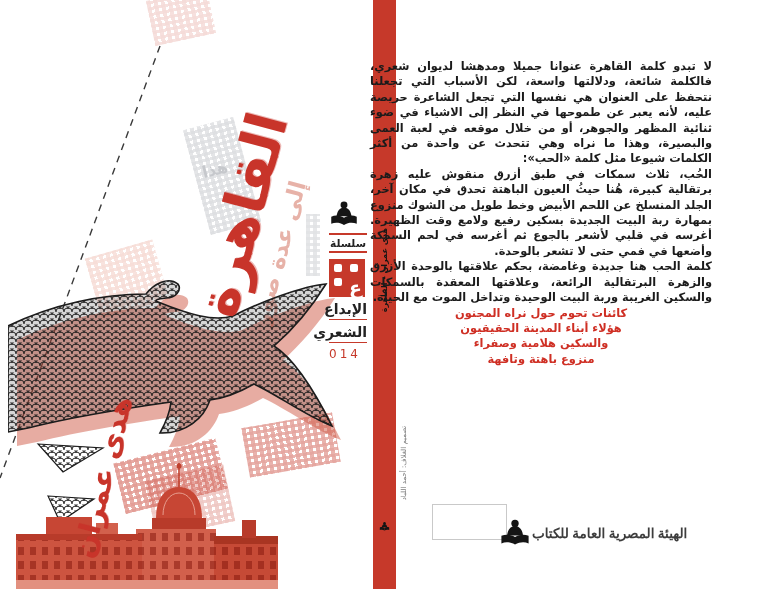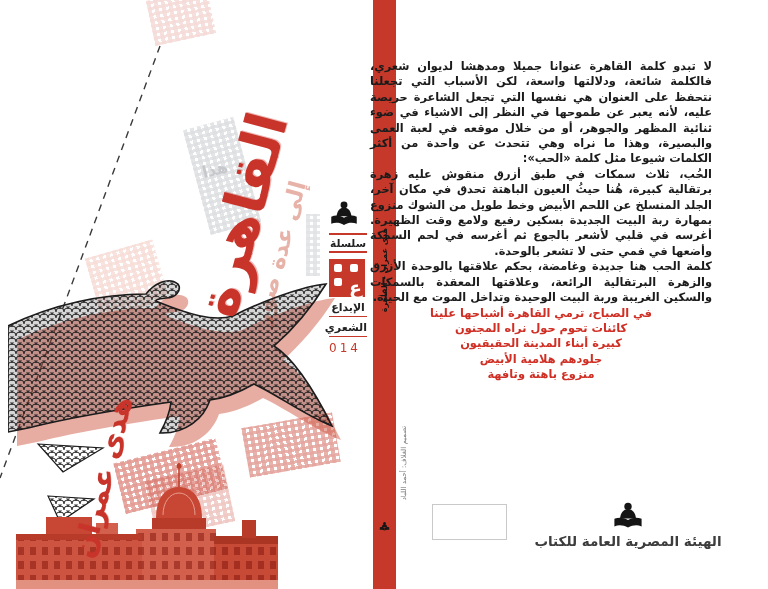--- a/index.html
+++ b/index.html
@@ -32,39 +32,39 @@
     transform:rotate(-76deg);text-shadow:0.5px 0.5px 0 rgba(200,52,42,.4);}
   
   .series{position:absolute;left:329px;top:199px;width:42px;display:flex;
     flex-direction:column;align-items:flex-start;gap:4px;}
   .series-label{font-size:10.5px;font-weight:bold;color:#222;text-align:center;width:38px;
     border-top:2px solid var(--accent);border-bottom:2px solid var(--accent);padding:2px 0;direction:rtl;}
   .series-square{position:relative;width:36px;height:38px;background:var(--accent);margin-top:2px;}
   .series-square .dot{position:absolute;width:8px;height:8px;border-radius:2px;background:#fff;}
   .series-square .d1{left:5px;top:5px;} .series-square .d2{left:21px;top:5px;} .series-square .d3{left:5px;top:19px;}
   .series-square .ain{position:absolute;right:3px;bottom:0px;color:#fff;font-size:19px;font-weight:bold;line-height:1;}
-  .series-line{font-size:11px;font-weight:bold;color:#222;direction:rtl;text-align:center;width:38px;
+  .series-line{font-size:14px;font-weight:bold;color:#222;direction:rtl;text-align:center;width:38px;
     border-bottom:1.5px solid var(--accent);padding-bottom:2px;}
   .series-num{font-size:12px;color:var(--accent);letter-spacing:3px;font-weight:normal;}
   
   .spine{position:absolute;left:373px;top:0;width:23px;height:589px;background:var(--accent);}
   .spine-title{position:absolute;left:11px;top:270px;transform:translate(-50%,-50%) rotate(-90deg);
     white-space:nowrap;font-size:8px;font-weight:bold;color:#141414;direction:rtl;}
   .spine-logo{position:absolute;left:6px;top:521px;}
   
   .back{position:absolute;left:396px;top:0;width:331px;height:589px;}
   .credit{position:absolute;left:8px;top:463px;transform:translate(-50%,-50%) rotate(-90deg);
     white-space:nowrap;font-size:7px;color:#7d7d7d;direction:rtl;}
   .back-text{position:absolute;top:59px;right:15px;width:342px;direction:rtl;
     text-align:justify;font-size:11.4px;font-weight:bold;line-height:15.4px;color:#1b1b1b;}
   .back-text p{margin:0;}
   .poem{color:var(--poem);text-align:center;}
   .poem div{line-height:15.4px;}
   .pub{position:absolute;left:232px;bottom:40px;transform:translateX(-50%);
-    display:flex;flex-direction:column;align-items:center;width:260px;}
+    display:flex;flex-direction:row;align-items:center;width:260px;font-family:Liberation Serif, serif;}
   .pub-name{font-size:13.5px;font-weight:bold;color:#3d3d3d;white-space:nowrap;direction:rtl;margin-top:1px;}
   .barcode-box{position:absolute;left:36px;top:504px;width:73px;height:34px;
     background:#fff;border:1px solid #c9c9c9;}
 </style>
 </head>
 <body>
 
 <div class="canvas">
 
   <svg width="0" height="0" style="position:absolute" aria-hidden="true">
@@ -168,24 +168,23 @@
   </div>
 
   <div class="back">
     <span class="credit">تصميم الغلاف: أحمد اللباد</span>
 
     <div class="back-text">
       <p>لا تبدو كلمة القاهرة عنوانا جميلا ومدهشا لديوان شعري، فالكلمة شائعة، ودلالتها واسعة، لكن الأسباب التي تجعلنا نتحفظ على العنوان هي نفسها التي تجعل الشاعرة حريصة عليه، لأنه يعبر عن طموحها في النظر إلى الاشياء في ضوء ثنائية المظهر والجوهر، أو من خلال موقعه في لعبة العمى والبصيرة، وهذا ما نراه وهي تتحدث عن واحدة من أكثر الكلمات شيوعا مثل كلمة «الحب»:</p>
       <p>الحُب، ثلاث سمكات في طبق أزرق منقوش عليه زهرة برتقالية كبيرة، هُنا حيثُ العيون الباهتة تحدق في مكان آخر، الجلد المنسلخ عن اللحم الأبيض وخط طويل من الشوك منزوع بمهارة ربة البيت الجديدة بسكين رفيع ولامع وقت الظهيرة. أغرسه في قلبي لأشعر بالجوع ثم أغرسه في لحم السمكة وأضعها في فمي حتى لا تشعر بالوحدة.</p>
       <p>كلمة الحب هنا جديدة وغامضة، بحكم علاقتها بالوحدة الأزرق والزهرة البرتقالية الرائعة، وعلاقتها المعقدة بالسمكات والسكين الغريبة وربة البيت الوحيدة وتداخل الموت مع الحياة.</p>
       <div class="poem">
-        <div>في الصباح، ترمي القاهرة أشباحها علينا</div>
         <div>كائنات تحوم حول نراه المجنون</div>
-        <div>كبيرة أبناء المدينة الحقيقيون</div>
-        <div>جلودهم هلامية الأبيض</div>
+        <div>هؤلاء أبناء المدينة الحقيقيون</div>
+        <div>والسكين هلامية وصفراء</div>
         <div>منزوع باهتة وتافهة</div>
       </div>
     </div>
 
     <div class="barcode-box"></div>
 
     <div class="pub">
       <svg width="34" height="32">
           <use href="#gebo"></use>
         </svg>

